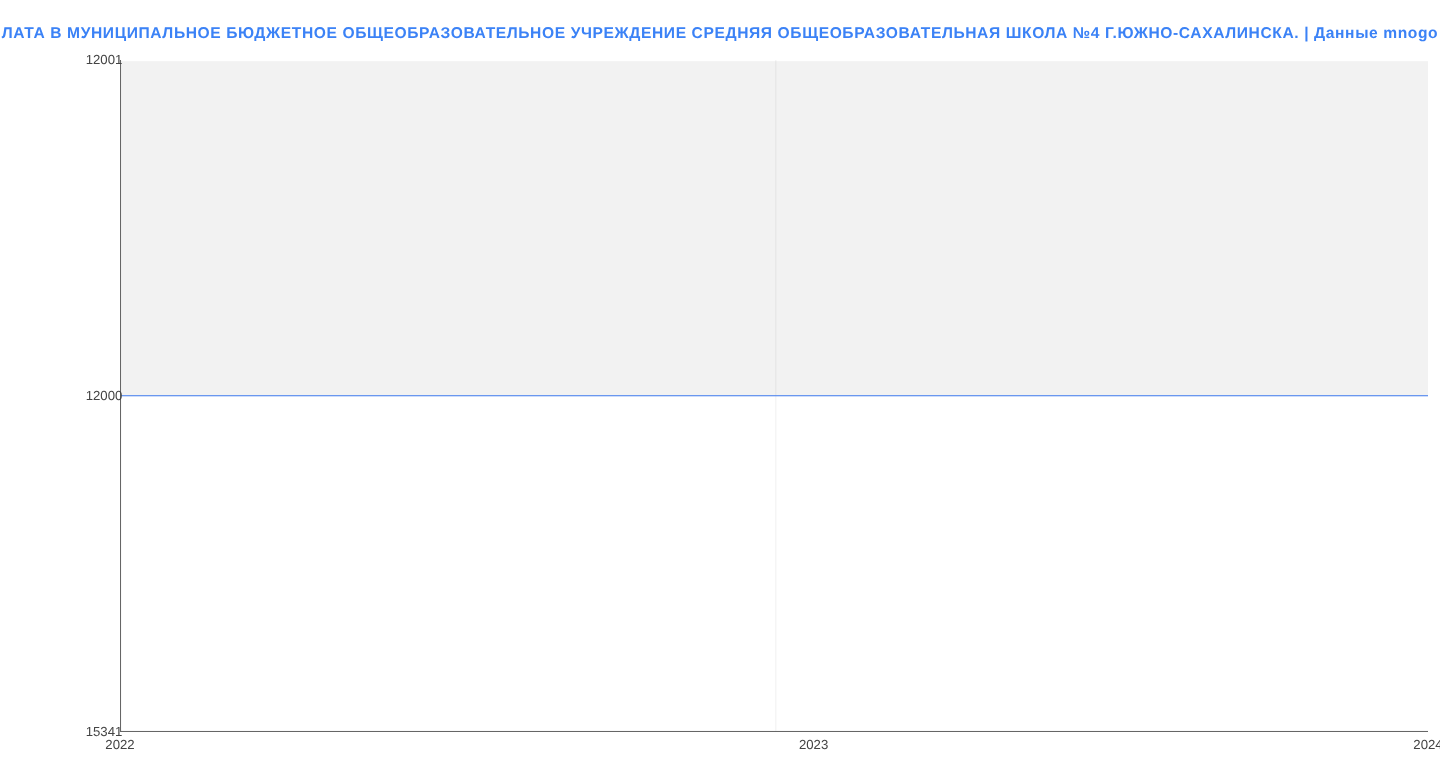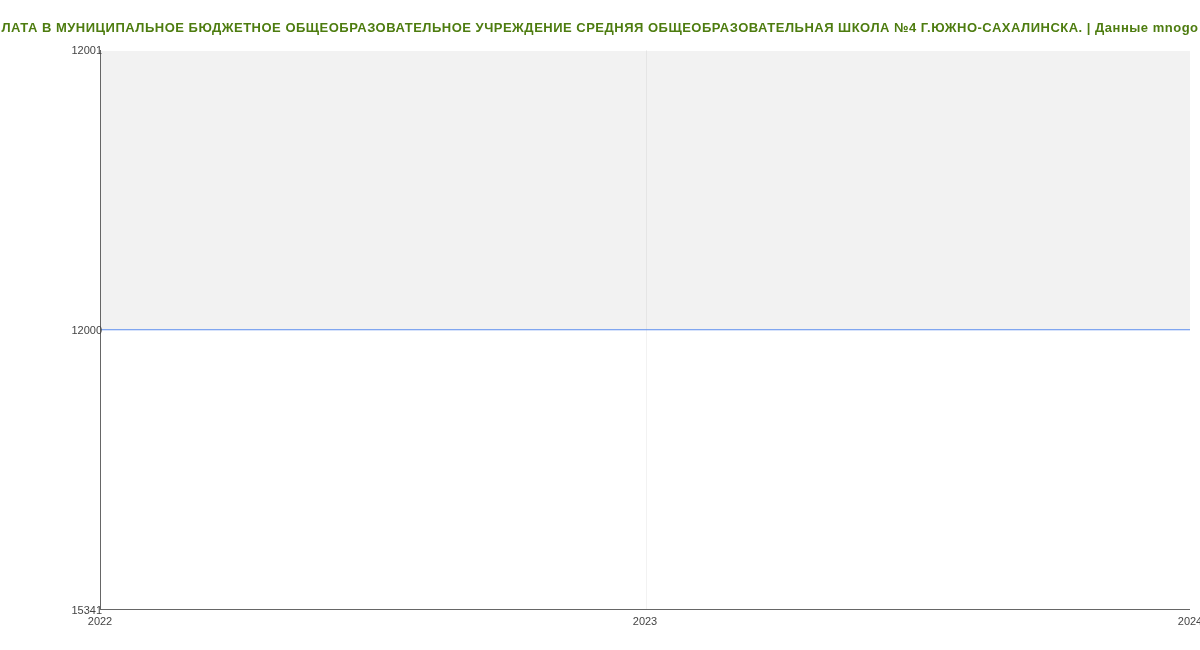--- a/index.html
+++ b/index.html
@@ -12,21 +12,21 @@
       overflow: hidden;
     }
     .title {
       position: absolute;
       top: 20px;
       left: 0;
       width: 100%;
       text-align: center;
       font-size: 13px;
       font-weight: bold;
-      color: #4d7c0f;
+      color: #3b82f6;
       letter-spacing: 0.5px;
       white-space: nowrap;
     }
     .chart-area {
       position: absolute;
       top: 50px;
       left: 100px;
       width: 1090px;
       height: 560px;
     }
@@ -110,14 +110,14 @@
     <div class="x-grid-tick" style="left:50%;"></div>
     <div class="data-line"></div>
   </div>
 </div>
 
 <div class="y-tick-label" style="top:50px;">12001</div>
 <div class="y-tick-label" style="top:330px;">12000</div>
 <div class="y-tick-label" style="top:610px;">15341</div>
 
 <div class="x-tick-label" style="left:100px;">2022</div>
-<div class="x-tick-label" style="left:645px;">2023</div>
+<div class="x-tick-label" style="left:678px;">2023</div>
 <div class="x-tick-label" style="left:1190px;">2024</div>
 
 </body></html>

